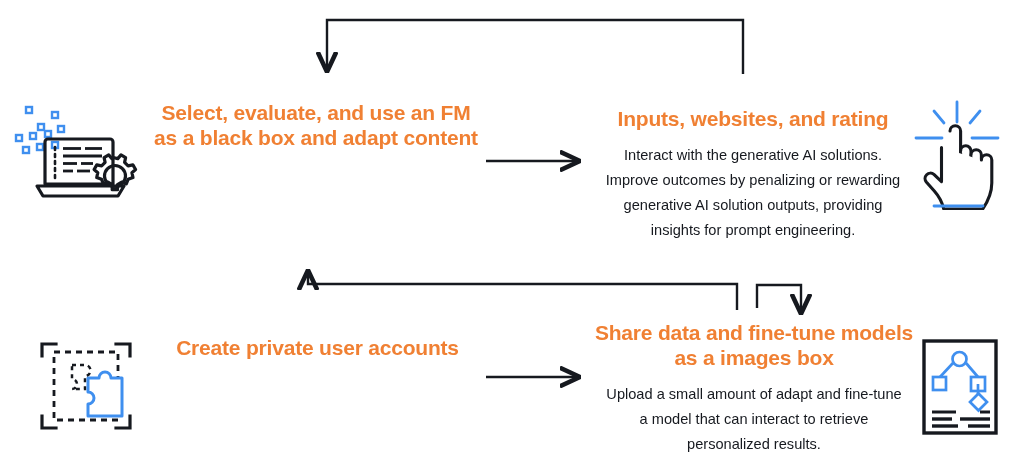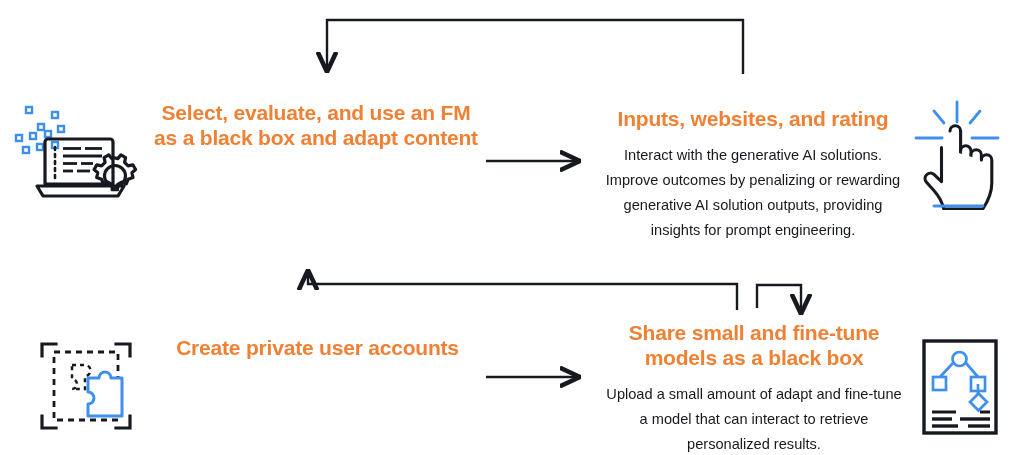--- a/index.html
+++ b/index.html
@@ -202,17 +202,17 @@
   <div class="card card-tr">
     <p class="title">Inputs, websites, and rating</p>
     <p class="body">Interact with the generative AI solutions. Improve outcomes by penalizing or rewarding generative AI solution outputs, providing insights for prompt engineering.</p>
   </div>
 
   <div class="card card-bl">
     <p class="title">Create private user accounts</p>
   </div>
 
   <div class="card card-br">
-    <p class="title">Share small and fine-tune models as a black box</p>
+    <p class="title">Share data and fine-tune models as a images box</p>
     <p class="body">Upload a small amount of adapt and fine-tune a model that can interact to retrieve personalized results.</p>
   </div>
 
 </div>
 
 </body></html>

